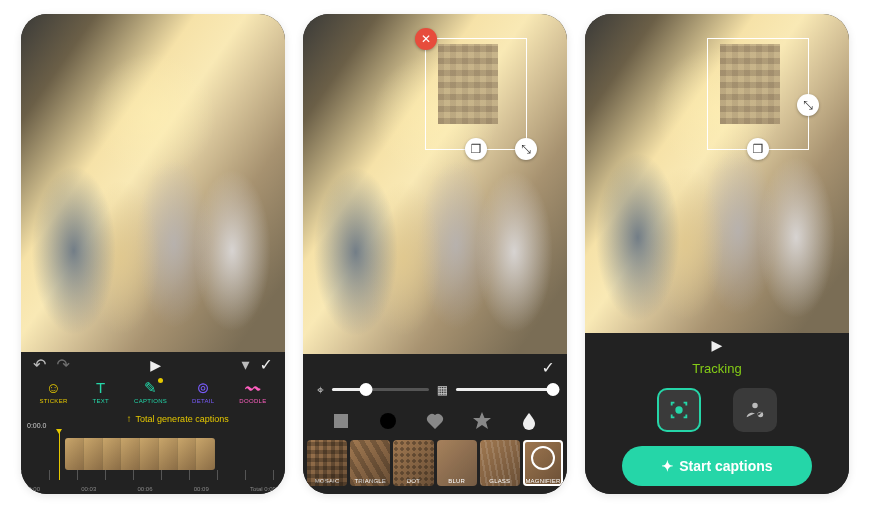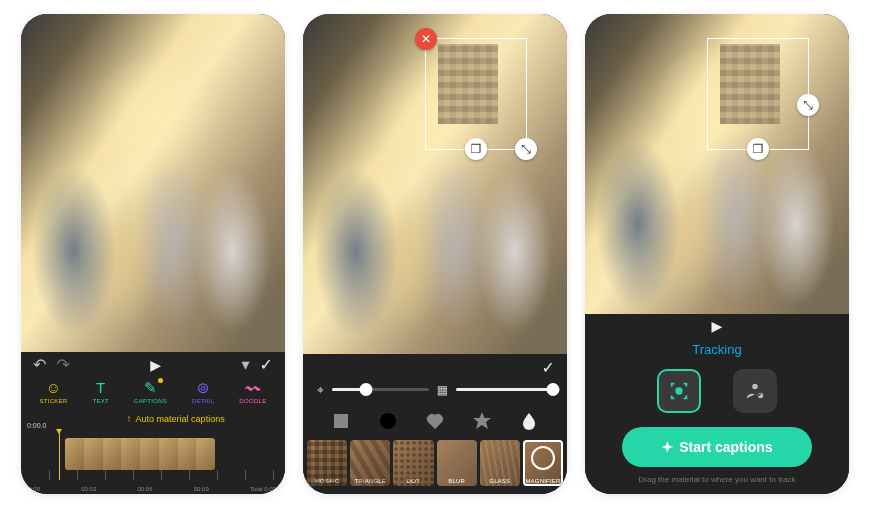--- a/index.html
+++ b/index.html
@@ -190,21 +190,21 @@
   .style.magnifier{ box-shadow: inset 0 0 0 2px #fff; }
   .style.magnifier::before{
     content:""; position:absolute; left:50%; top:40%;
     width:20px;height:20px;border:2px solid #fff;border-radius:50%;
     transform:translate(-50%,-50%);
   }
   
   .panel3 { text-align:center; }
   .panel3 .playrow{ padding:4px 0; font-size:14px; color:#eee; }
   .panel3 h4{
-    color:#0ea5e9; font-size:13px; font-weight:500; padding:4px 0 8px;
+    color:#84cc16; font-size:13px; font-weight:500; padding:4px 0 8px;
   }
   .track-opts{
     display:flex; justify-content:center; gap:32px; padding:4px 0 14px;
   }
   .track-opt{
     width:44px;height:44px;border-radius:10px;
     background:#3a3a3a; display:flex;align-items:center;justify-content:center;
     font-size:18px;
   }
   .track-opt.active{ box-shadow: inset 0 0 0 2px #25d6a8; color:#25d6a8; }
@@ -254,21 +254,21 @@
         <span class="ticon">⊚</span>
         <span>DETAIL</span>
       </div>
       <div class="tool doodle">
         <span class="ticon">〰</span>
         <span>DOODLE</span>
       </div>
     </div>
     <div class="callout">
       <span class="arrow-up">↑</span>
-      <span>Auto material captions</span>
+      <span>Total generate captions</span>
     </div>
     <div class="timeline">
       <span class="cursor-time">0:00.0</span>
       <div class="playhead"></div>
       <div class="clip">
         <span></span>
           <span></span>
           <span></span>
           <span></span>
           <span></span>
@@ -383,15 +383,14 @@
       <div class="track-opt">
         <svg width="22" height="22" viewBox="0 0 24 24">
             <path d="M12 4a3 3 0 110 6 3 3 0 010-6zm6 10a3 3 0 110 6 3 3 0 010-6zM3 20c0-3 3-5 6-5 1 0 2 .2 3 .6M14 16l2 2 4-4"></path>
           </svg>
       </div>
     </div>
     <button class="start-btn">
       <span>✦</span>
       <span>Start captions</span>
     </button>
-    <div class="hint">Drag the material to where you want to track</div>
   </div>
 </div>
 
 </body></html>

